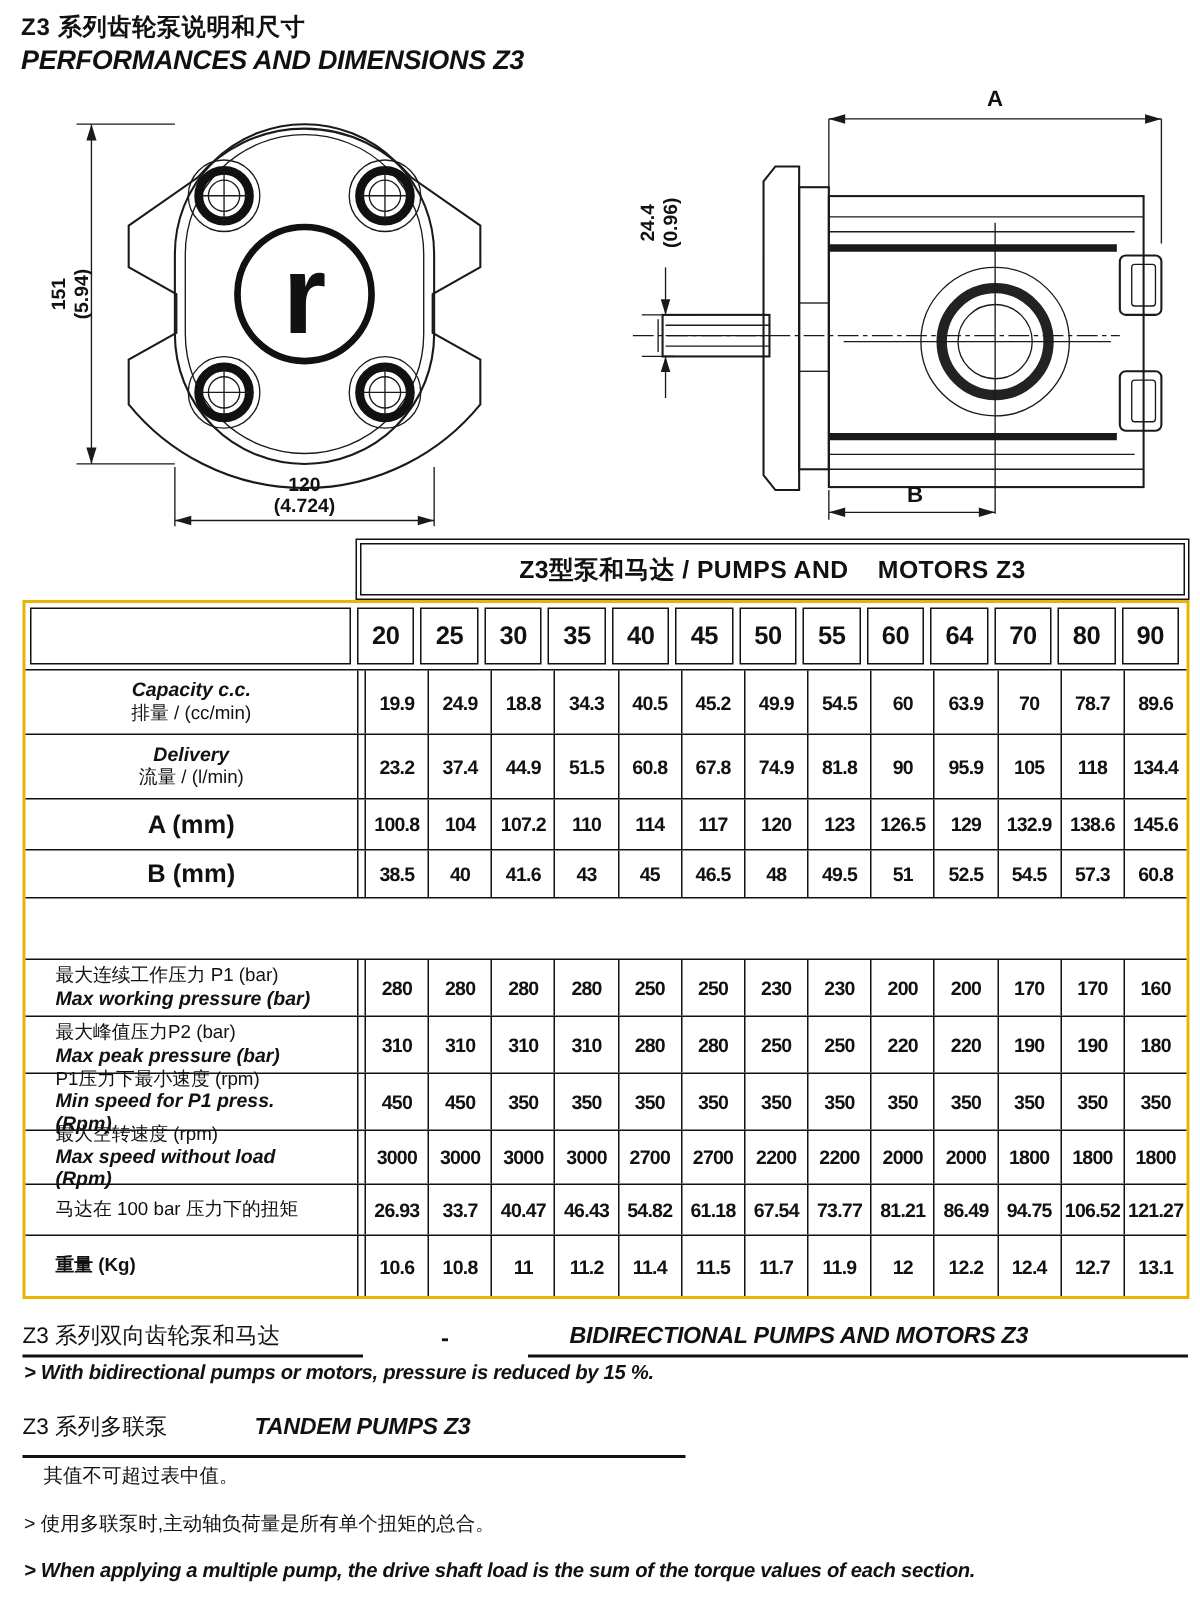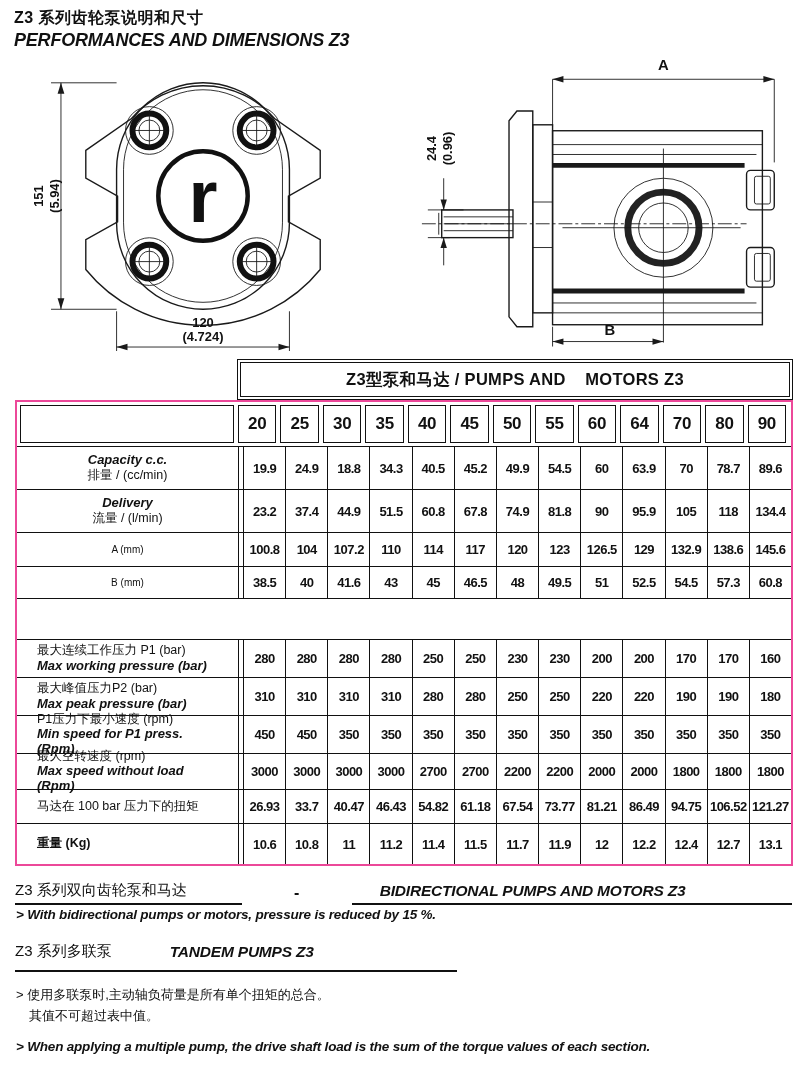--- a/index.html
+++ b/index.html
@@ -19,40 +19,40 @@
   .thin{stroke:#1a1a1a;stroke-width:.9;fill:none}
   .thick{stroke:#1a1a1a;stroke-width:5;fill:none}
   .arr{fill:#1a1a1a;stroke:none}
 
   .tbl-wrap{margin:8px 0 0 15px;width:778px;box-sizing:border-box}
   .tbl-head{display:flex}
   .hspacer{width:222px}
   .head-box{flex:1;border:1.5px solid #111;height:39px;display:flex;align-items:center;justify-content:center;
     font-size:16.5px;font-weight:600;white-space:pre;position:relative;letter-spacing:.3px}
   .head-box::after{content:'';position:absolute;inset:2px;border:1px solid #111;pointer-events:none}
-  .tbl-main{border:2px solid #ec4899}
+  .tbl-main{border:2px solid #eab308}
   .size-row{display:flex;height:38px;border-bottom:1.5px solid #111;padding:3px;box-sizing:content-box}
   .size-lbl{width:212px;border:1.5px solid #111;margin-right:2px}
   .size-cells{flex:1;display:flex}
   .size-cell{flex:1;border:1.5px solid #111;margin:0 2px;display:flex;align-items:center;justify-content:center;
     font-weight:bold;font-size:17px;letter-spacing:-.3px}
   .trow{display:flex;border-bottom:1.5px solid #111;box-sizing:border-box}
   .lbl{width:222px;border-right:1.5px solid #111;display:flex;flex-direction:column;justify-content:center;
     padding:2px 20px;box-sizing:border-box}
   .lbl.ac{align-items:center;text-align:center}
   .lbl.al{align-items:flex-start;text-align:left}
   .vals{flex:1;display:flex;margin-left:4px;border-left:1.5px solid #111}
   .vcell{flex:1;border-right:1.5px solid #111;display:flex;align-items:center;justify-content:center;
     font-weight:bold;font-size:13px;letter-spacing:-.5px}
   .vcell:last-child{border-right:none}
   .sep-row{height:40px;border-bottom:1.5px solid #111}
   .s-en{font-style:italic;font-weight:bold;font-size:13px;line-height:1.15}
   .s-zh{font-size:12.5px;line-height:1.25}
   .s-zhb{font-size:12.5px;font-weight:bold;line-height:1.25}
-  .s-plain{font-weight:normal;font-size:10px}
+  .s-plain{font-weight:bold;font-size:17px}
   [data-name="rows-top"] .trow:nth-child(1){height:43px}
   [data-name="rows-top"] .trow:nth-child(2){height:43px}
   [data-name="rows-top"] .trow:nth-child(3){height:34px}
   [data-name="rows-top"] .trow:nth-child(4){height:32px}
   [data-name="rows-bottom"] .trow:nth-child(1){height:38px}
   [data-name="rows-bottom"] .trow:nth-child(2){height:38px}
   [data-name="rows-bottom"] .trow:nth-child(3){height:38px}
   [data-name="rows-bottom"] .trow:nth-child(4){height:36px}
   [data-name="rows-bottom"] .trow:nth-child(5){height:34px}
   [data-name="rows-bottom"] .trow:nth-child(6){height:40px;border-bottom:none}
@@ -437,17 +437,17 @@
     <div class="szh" data-name="bidirectional-title-zh">Z3 系列双向齿轮泵和马达</div>
     <div class="sdash" data-name="bidirectional-dash">-</div>
     <div class="sen" data-name="bidirectional-title-en">BIDIRECTIONAL PUMPS AND MOTORS Z3</div>
   </div>
   <div class="note-en" data-name="bidirectional-note-en">&gt; With bidirectional pumps or motors, pressure is reduced by 15 %.</div>
 
   <div class="sec2" data-name="tandem-section-heading">
     <div class="szh" data-name="tandem-title-zh">Z3 系列多联泵</div>
     <div class="sen" data-name="tandem-title-en">TANDEM PUMPS Z3</div>
   </div>
+  <div class="note-zh cont" data-name="tandem-note-zh-2">其值不可超过表中值。</div>
   <div class="note-zh gap14" data-name="tandem-note-zh-1">&gt; 使用多联泵时,主动轴负荷量是所有单个扭矩的总合。</div>
-  <div class="note-zh cont" data-name="tandem-note-zh-2">其值不可超过表中值。</div>
   <div class="note-en gap14" data-name="tandem-note-en-1">&gt; When applying a multiple pump, the drive shaft load is the sum of the torque values of each section.</div>
 
 </div>
 
 </body></html>

